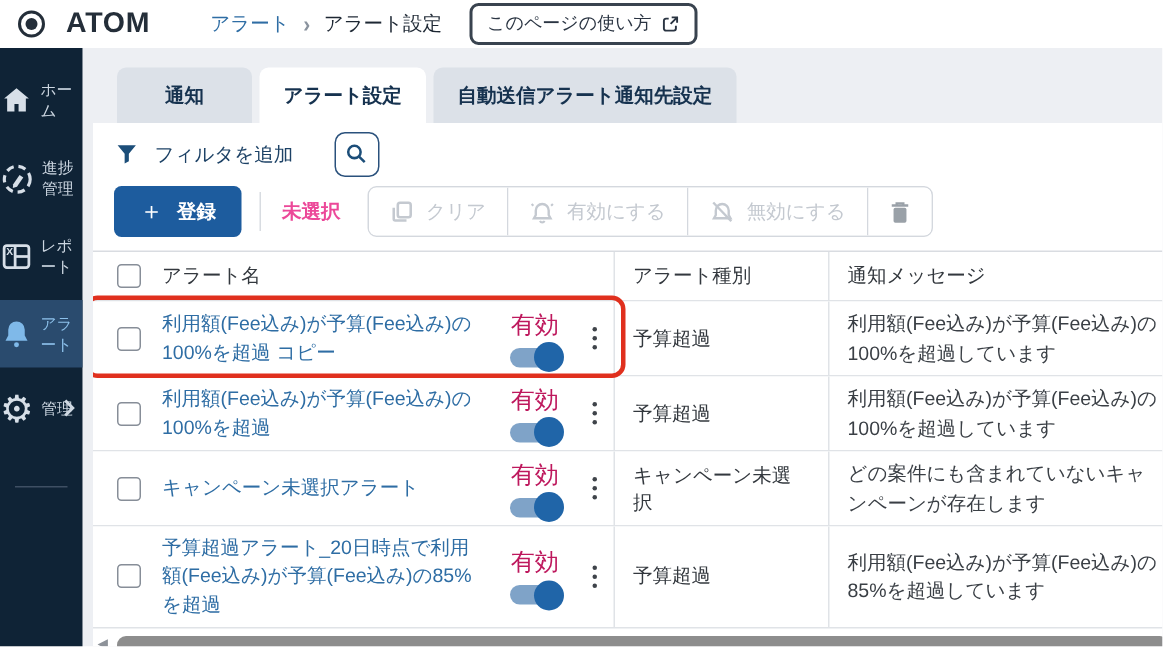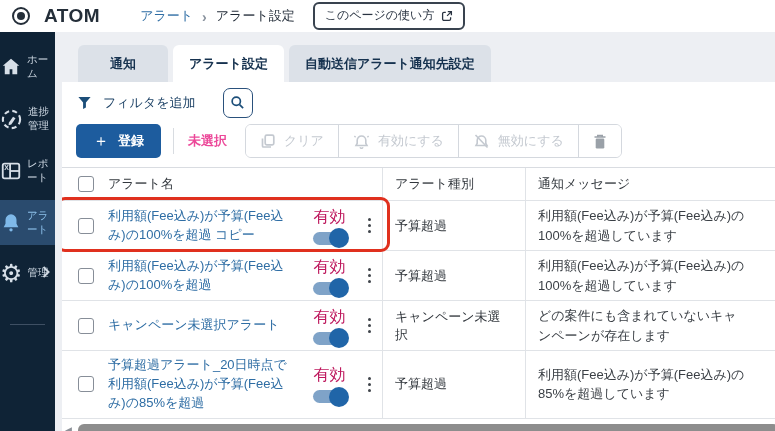--- a/index.html
+++ b/index.html
@@ -70,21 +70,21 @@
   .selection-status { font-weight:bold; color:#ec4899; margin-right:18px; }
   .action-group { display:flex; border:1px solid #d4d8de; border-radius:6px; height:34px; overflow:hidden; background:#fff; }
   .action-btn { display:flex; align-items:center; gap:8px; padding:0 14px; background:#fff;
     border:none; border-right:1px solid #d4d8de; color:#c4c9d0; font-size:13px; cursor:default; }
   .action-btn:last-child { border-right:none; }
   .action-btn.icon-only { padding:0 13px; color:#9aa1a8; }
 
   
   .alert-table { border-top:1px solid #d9dce1; width:815px; }
   .trow { display:flex; border-bottom:1px solid #e0e3e7; background:#fff; }
-  .c1 { width:321px; flex:none; border-right:1px solid #e0e3e7; display:flex; align-items:center;
+  .c1 { width:348px; flex:none; border-right:1px solid #e0e3e7; display:flex; align-items:center;
     padding:5px 8px 5px 16px; position:relative; }
   .c2 { width:143px; flex:none; border-right:1px solid #e0e3e7; display:flex; align-items:center; padding:5px 12px; color:#33383e; }
   .c3 { width:324px; flex:none; display:flex; align-items:center; padding:5px 12px; color:#3a3f45; }
   .c3 .msg { max-width:208px; line-height:1.5; }
   .head .c1, .head .c2, .head .c3 { height:32px; align-items:center; color:#33383e; font-weight:500; padding-top:0; padding-bottom:0; }
   .checkbox { width:16px; height:16px; border:1.5px solid #878e98; border-radius:3px; background:#fff; flex:none; cursor:pointer; }
   .c1 .checkbox { margin-right:14px; }
   .alert-name { width:218px; color:#2e6da4; line-height:1.45; cursor:pointer; }
   .status-block { display:flex; flex-direction:column; align-items:center; gap:4px; margin-left:8px; width:46px; flex:none; }
   .status-label { font-size:16px; color:#be185d;text-align:right; }

